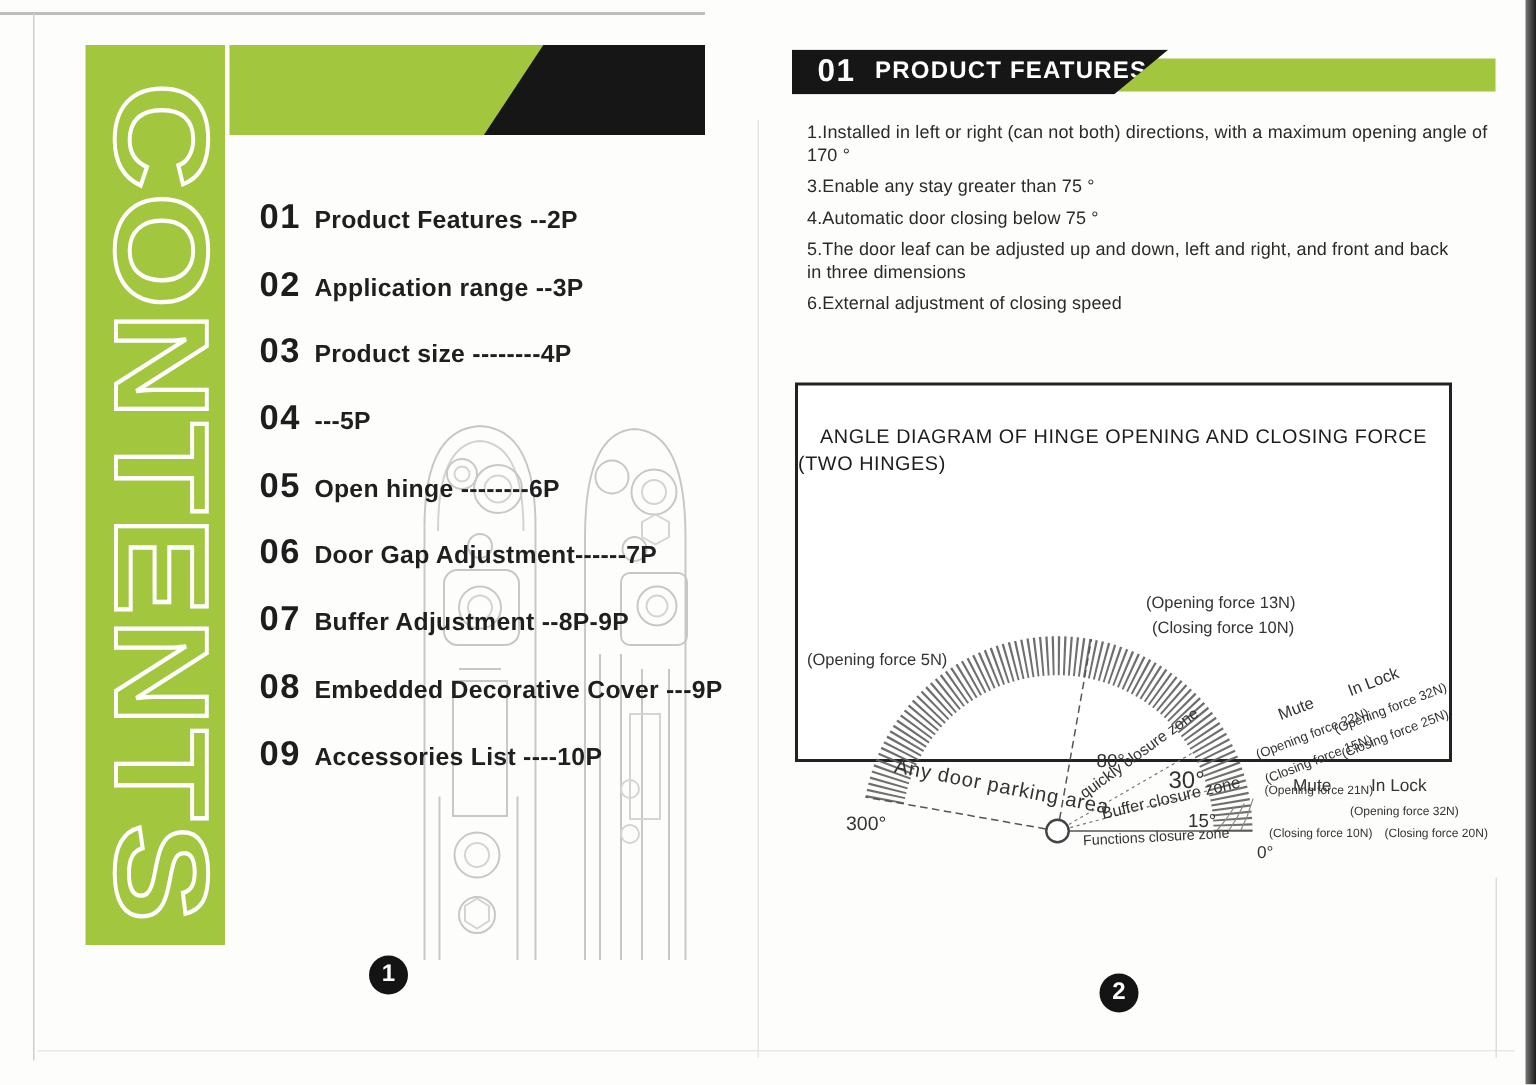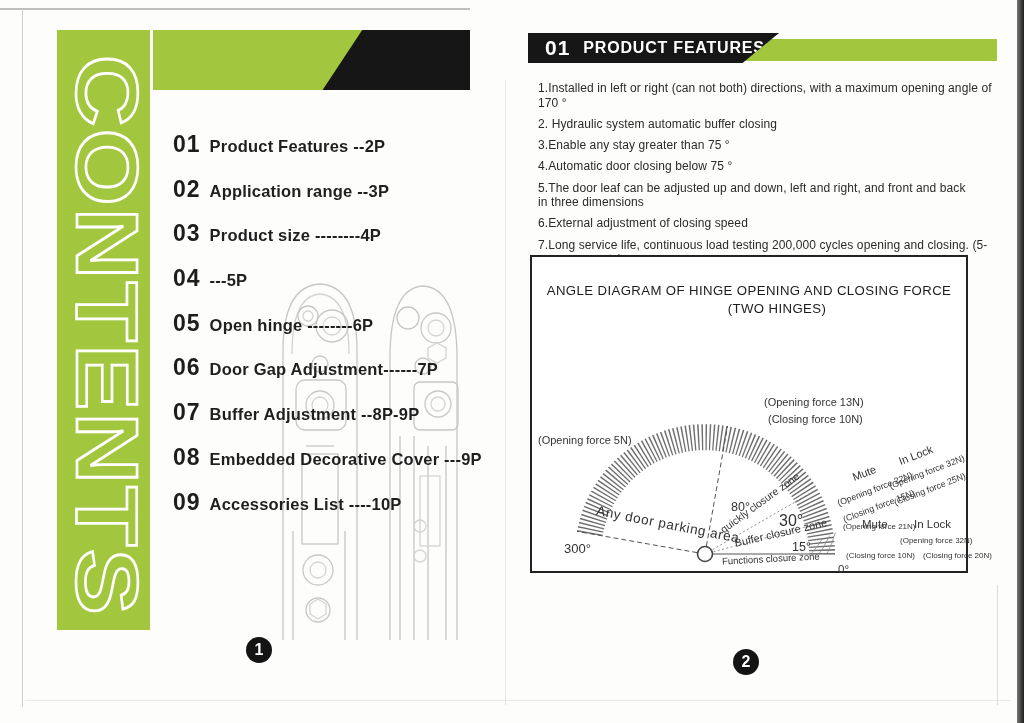--- a/index.html
+++ b/index.html
@@ -39,26 +39,26 @@
     clip-path:polygon(0 0,100% 0,85.5% 100%,0 100%);
     display:flex;align-items:center;padding-left:17px;box-sizing:border-box;color:#fff;}
   .hdr-num{font-size:21px;font-weight:bold;letter-spacing:1px;margin-right:13px;}
   .hdr-title{font-size:16px;font-weight:bold;letter-spacing:.8px;}
 
   
   .features{left:538px;top:81px;width:458px;}
   .feature-line{font-size:12px;line-height:1.22;color:#2a2a2a;margin-bottom:6.6px;letter-spacing:.1px;}
 
   
-  .diagram-box{left:530px;top:255px;width:438px;height:318px;border:2px solid #222;
+  .diagram-box{left:530px;top:255px;width:438px;height:253px;border:2px solid #222;
     background:#fff;box-sizing:border-box;}
   .diag-title{position:absolute;left:0;top:26px;width:100%;text-align:center;
     font-size:13.2px;color:#1c1c1c;letter-spacing:.4px;}
-  .diag-title2{position:absolute;left:0;top:44px;width:100%;text-align:center;
-    font-size:13.2px;color:#1c1c1c;letter-spacing:.4px;padding-left:28px;}
+  .diag-title2{position:absolute;left:0;top:44px;width:100%;
+    font-size:13.2px;color:#1c1c1c;letter-spacing:.4px;}
   .dlab{position:absolute;color:#333;white-space:nowrap;}
   .svg-abs{position:absolute;left:0;top:0;}
 </style>
 </head>
 <body>
 
 <div class="abs scan-topline"></div>
 <div class="abs scan-leftline"></div>
 <div class="abs scan-foldline"></div>
 <div class="abs scan-bottomline"></div>
@@ -148,26 +148,24 @@
 <div class="abs page-marker marker1">1</div>
 
 <div class="abs hdr-green" style="background:#a2c73f;"></div>
 <div class="abs hdr-black">
   <span class="hdr-num">01</span>
   <span class="hdr-title">PRODUCT FEATURES</span>
 </div>
 
 <div class="abs features">
   <div class="feature-line">1.Installed in left or right (can not both) directions, with a maximum opening angle of 170 °</div>
-  <div class="feature-line">2. Hydraulic system automatic buffer closing</div>
   <div class="feature-line">3.Enable any stay greater than 75 °</div>
   <div class="feature-line">4.Automatic door closing below 75 °</div>
   <div class="feature-line" style="width:440px;">5.The door leaf can be adjusted up and down, left and right, and front and back  in three dimensions</div>
   <div class="feature-line">6.External adjustment of closing speed</div>
-  <div class="feature-line">7.Long service life, continuous load testing 200,000 cycles opening and closing. (5-years warranty)</div>
 </div>
 
 <div class="abs diagram-box">
   <div class="diag-title">ANGLE DIAGRAM OF HINGE OPENING AND CLOSING FORCE</div>
   <div class="diag-title2">(TWO HINGES)</div>
 
   <svg class="svg-abs" width="434" height="334" viewBox="0 0 434 334">
 
     <path d="M57.8 276.7 A117 117 0 0 1 290 297" fill="none" stroke="#5f5f5f" stroke-width="26" stroke-dasharray="1.4 2.4" opacity="0.9"></path>
 

